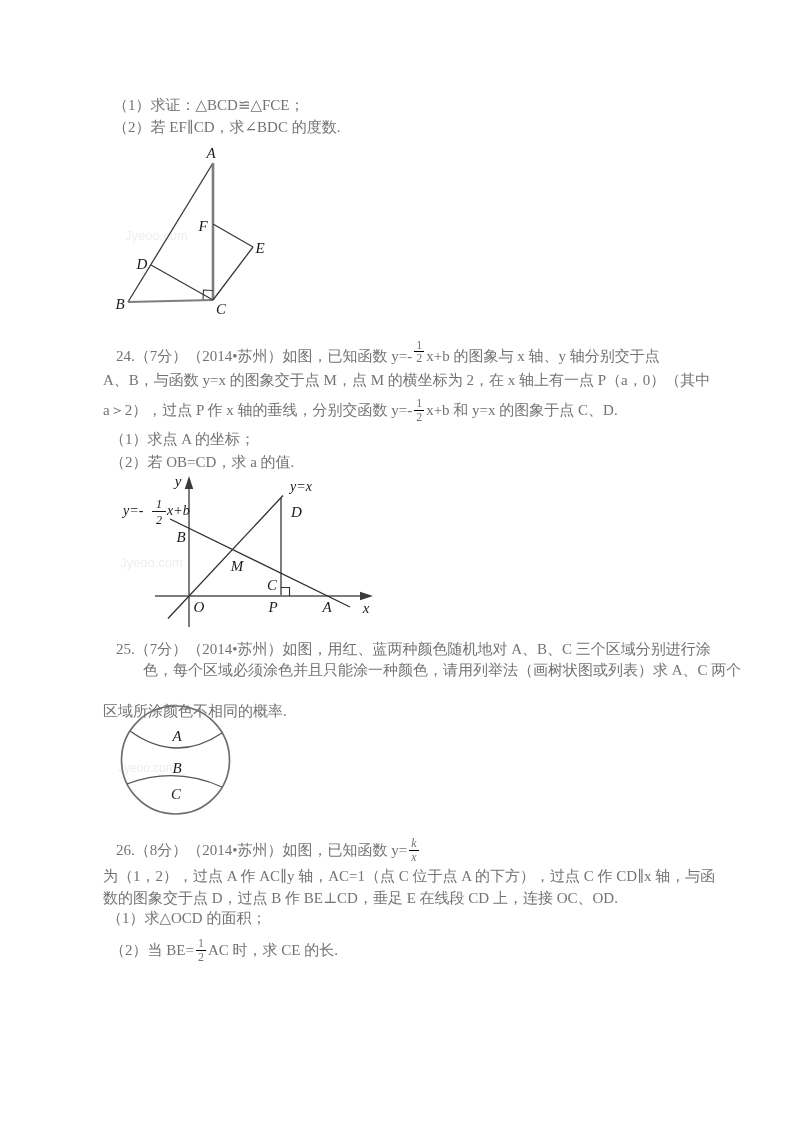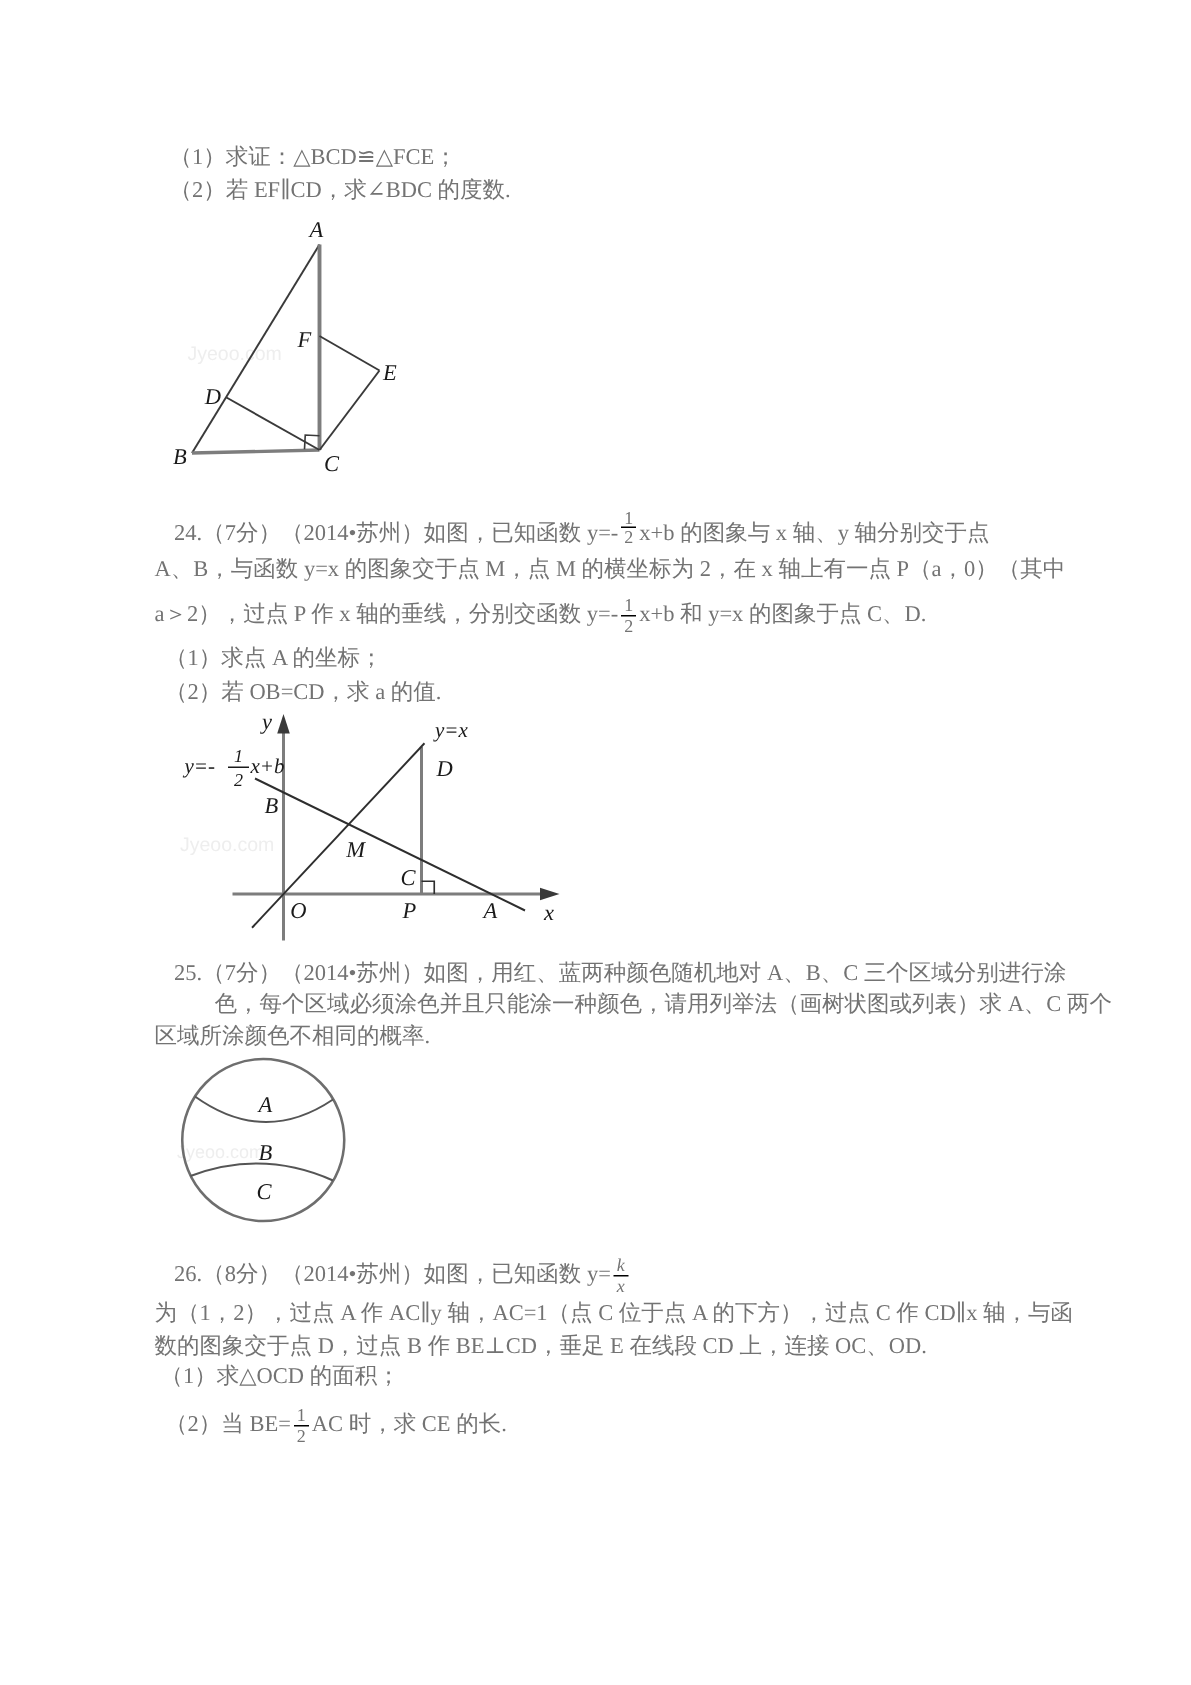--- a/index.html
+++ b/index.html
@@ -91,21 +91,21 @@
   <text class="mlab" x="122" y="99" text-anchor="middle">M</text>
   <text class="mlab" x="157" y="118" text-anchor="middle">C</text>
   <text class="mlab" x="176" y="45">D</text>
   <text class="mlab" x="84" y="140" text-anchor="middle">O</text>
   <text class="mlab" x="158" y="140" text-anchor="middle">P</text>
   <text class="mlab" x="212" y="140" text-anchor="middle">A</text>
 </svg>
 
 <div class="t" style="left:116px;top:641px;">25.（7分）（2014•苏州）如图，用红、蓝两种颜色随机地对 A、B、C 三个区域分别进行涂</div>
 <div class="t" style="left:103px;top:662px;margin-left:40px;">色，每个区域必须涂色并且只能涂一种颜色，请用列举法（画树状图或列表）求 A、C 两个</div>
-<div class="t" style="left:103px;top:683px;">区域所涂颜色不相同的概率.</div>
+<div class="t" style="left:103px;top:703px;">区域所涂颜色不相同的概率.</div>
 
 <svg style="left:110px;top:700px;" width="150" height="130" viewBox="0 0 150 130">
   <text class="wm" x="8" y="72" style="font-size:12px;">Jyeoo.com</text>
   <circle cx="65.5" cy="60" r="54" fill="none" stroke="#6e6e6e" stroke-width="1.7"></circle>
   <path d="M20,31 Q66,64 112,33" fill="none" stroke="#555555" stroke-width="1.3"></path>
   <path d="M17,84 Q65,66 112,87" fill="none" stroke="#555555" stroke-width="1.3"></path>
   <text class="mlab" x="67" y="41" text-anchor="middle">A</text>
   <text class="mlab" x="67" y="73" text-anchor="middle">B</text>
   <text class="mlab" x="66" y="99" text-anchor="middle">C</text>
 </svg>

